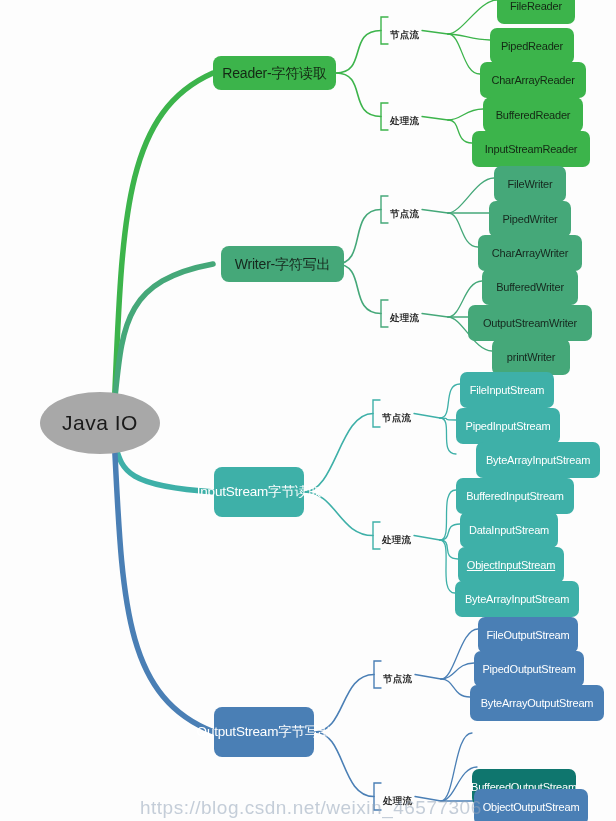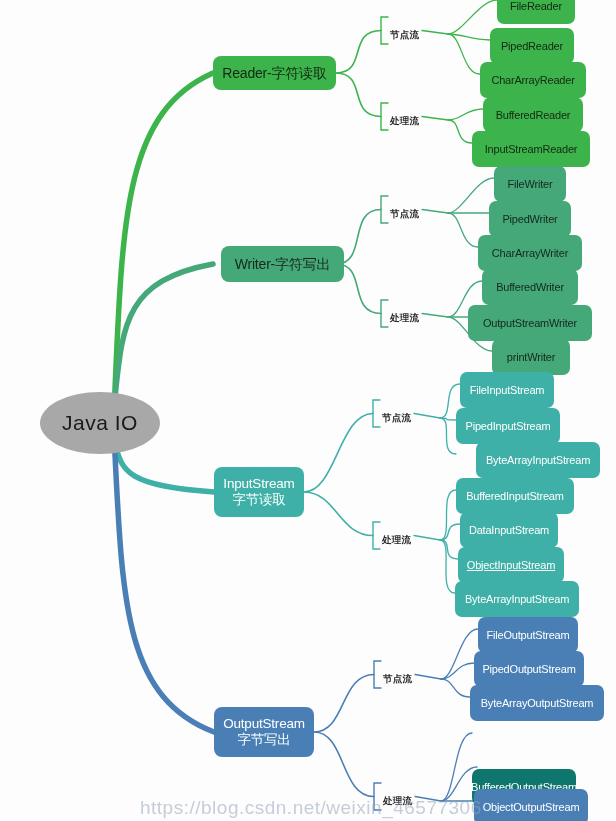--- a/index.html
+++ b/index.html
@@ -43,21 +43,21 @@
     color: #1a1a1a;
     font-size: 21px;
     letter-spacing: 0.5px;
   }
   .branch-node {
     font-size: 14px;
     font-weight: 400;
     padding: 0 10px;
   }
   .branch-node.two-line {
-    flex-direction: column;
+    flex-direction: row;
     font-size: 13.5px;
     text-align: right;
   }
   .leaf-node {
     font-size: 11px;
     padding: 18px 9px;
     border-radius: 7px;
     align-items: center;
   }
   .sub-label {

